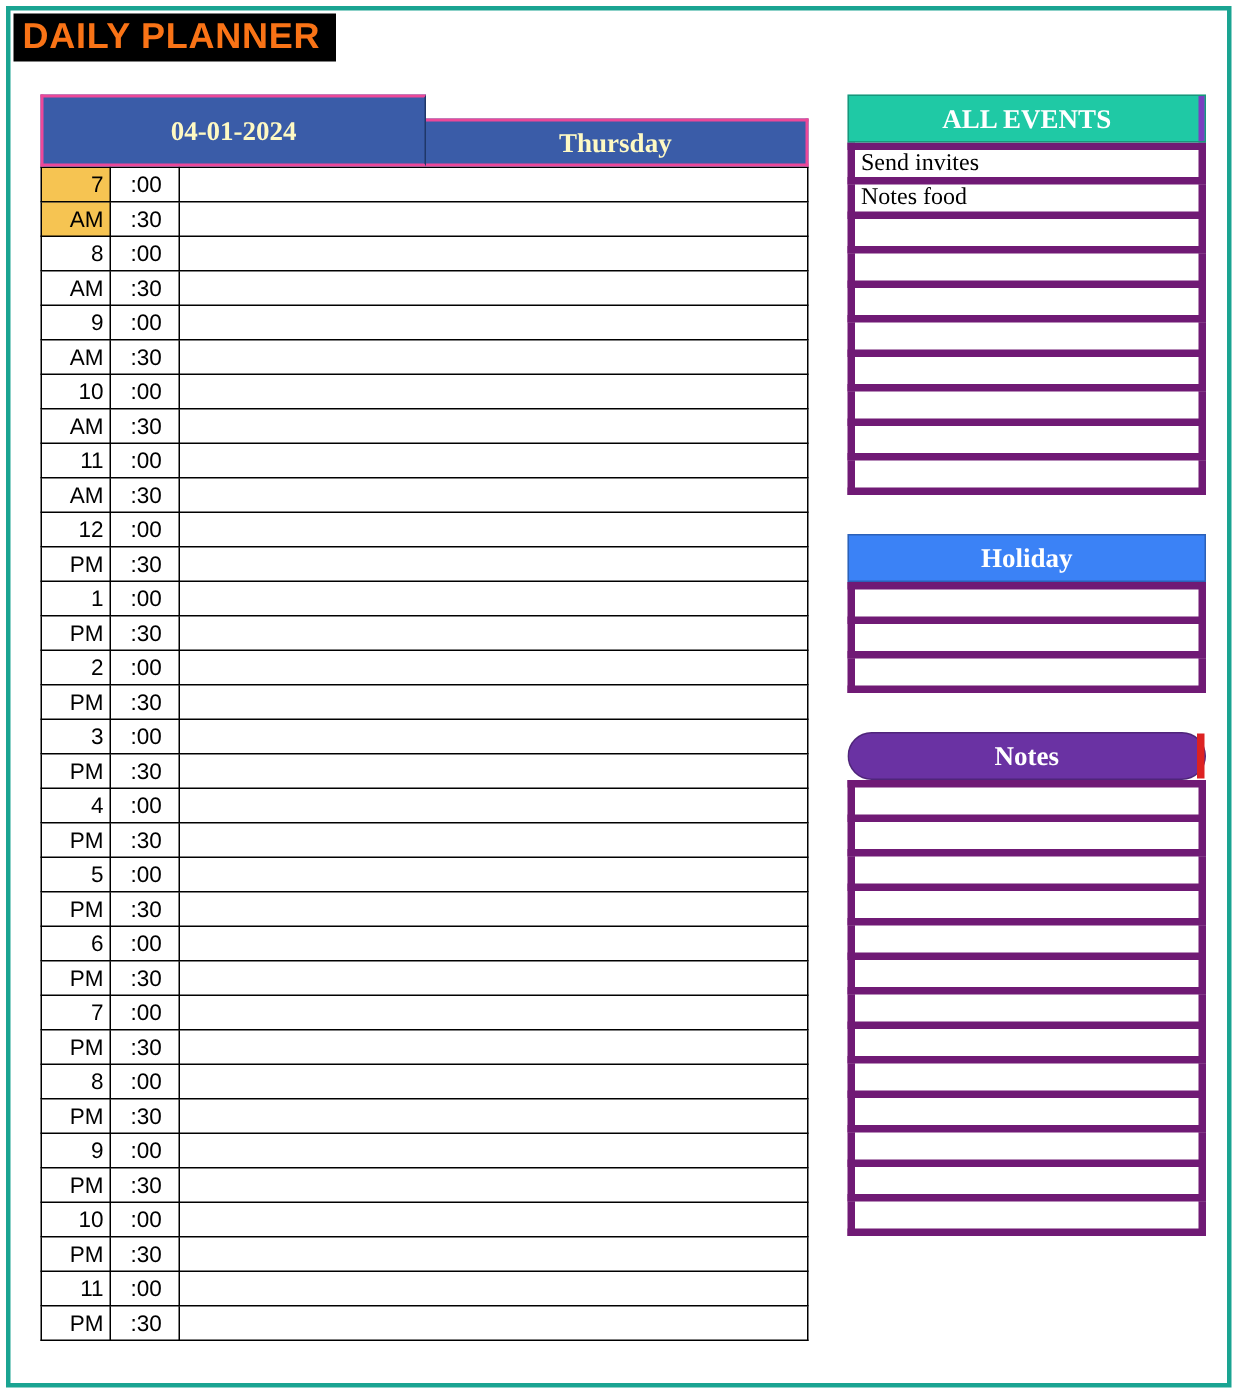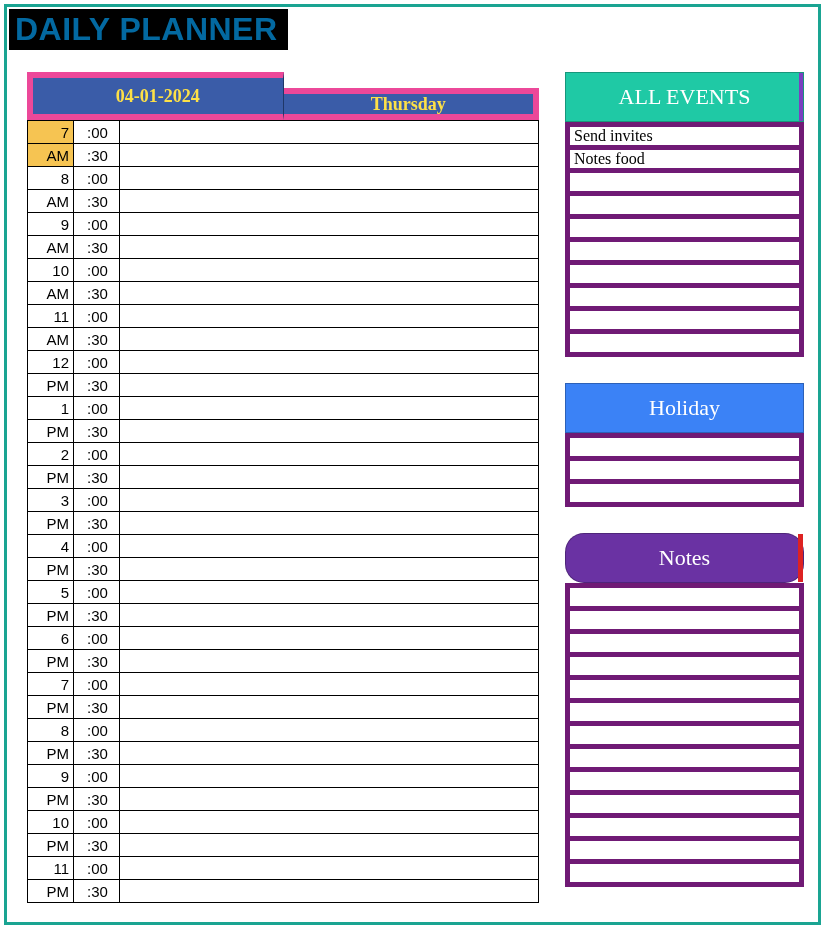--- a/index.html
+++ b/index.html
@@ -18,63 +18,63 @@
   .title-bar {
     background: #000;
     display: inline-block;
     padding: 2px 10px 2px 6px;
     margin-left: 2px;
     margin-top: 2px;
   }
   .title-bar h1 {
     font-family: Arial, sans-serif;
     font-weight: bold;
-    font-size: 32px;
-    color: #0369a1;
+    font-size: 24px;
+    color: #f97316;
     letter-spacing: 0.5px;
   }
   .content {
     display: flex;
     gap: 26px;
     padding: 22px 14px 10px 20px;
   }
   .left-col { flex: 0 0 512px; }
   .right-col { flex: 1; display: flex; flex-direction: column; gap: 26px; }
 
   .header-row { display: flex; height: 48px; }
   .date-header, .day-header {
     flex: 1;
     background: #3a5ca8;
-    color: #fde047;
+    color: #fef9c3;
     font-weight: bold;
     font-size: 18px;
     display: flex;
     align-items: center;
     justify-content: center;
-    border: 6px solid #ec4899;
+    border: 2px solid #ec4899;
   }
   .date-header { border-right: 1px solid #1f3768; }
   .day-header { border-left: none; margin-top: 16px; }
 
   .schedule { border-collapse: collapse; width: 100%; }
   .schedule td { border: 1px solid #000; height: 23px; font-size: 15px; }
   .hour-cell { width: 46px; text-align: right; padding-right: 4px; font-family: Arial, sans-serif; }
   .hour-cell.highlight { background: #f6c452; }
   .min-cell { width: 46px; text-align: center; padding-left: 2px; font-family: Arial, sans-serif; }
   .event-cell { }
 
   .panel { }
   .panel-header {
-    height: 50px;
+    height: 32px;
     display: flex;
     align-items: center;
     justify-content: center;
     color: #fff;
-    font-weight: normal;
-    font-size: 22px;
+    font-weight: bold;
+    font-size: 18px;
     border: 1px solid rgba(0,0,0,0.25);
   }
   .events-header { background: #1fc9a5; position: relative; }
   .events-header::after {
     content: ""; position: absolute; right: 0; top: 0; width: 4px; height: 100%; background: #7a3fc0;
   }
   .holiday-header { background: #3b82f6; }
   .notes-header { background: #6a32a3; position: relative; border-radius: 19px; }
   .notes-header::after {
     content: ""; position: absolute; right: 0; top: 0; width: 5px; height: 100%; background: #d22;

